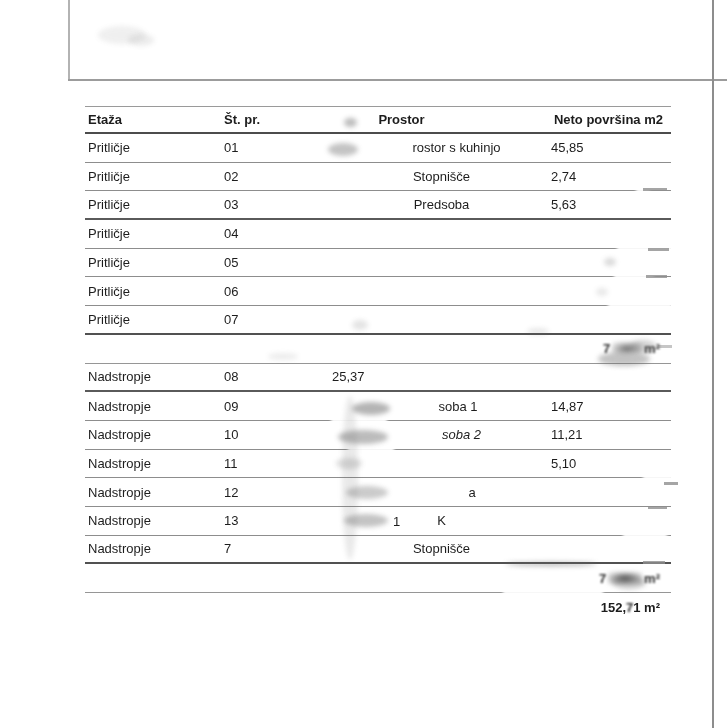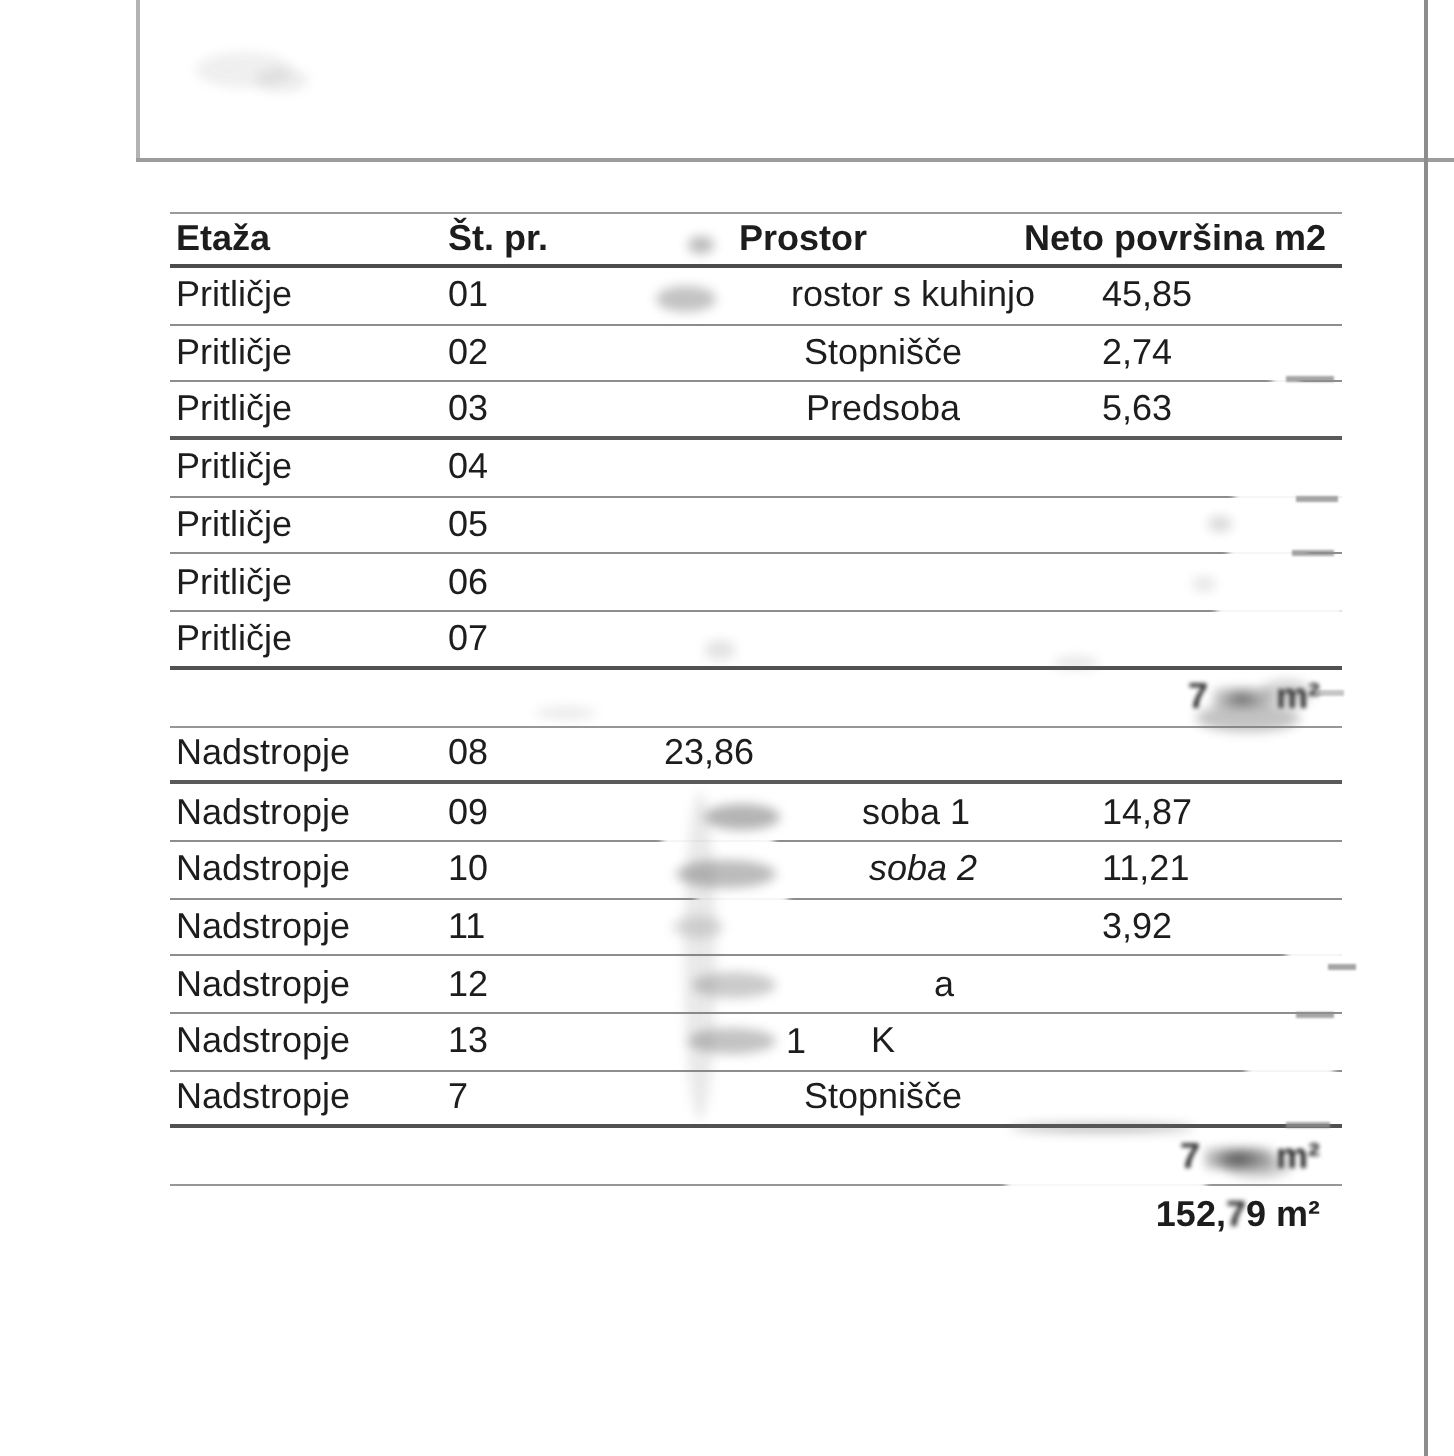--- a/index.html
+++ b/index.html
@@ -6,21 +6,21 @@
   .page{
     position:relative;width:727px;height:728px;background:#ffffff;overflow:hidden;
     font-family:"Liberation Sans", sans-serif;color:#1d1d1d;
   }
   
   .vline-left{position:absolute;left:68px;top:0;width:2px;height:80px;background:#b3b3b3;}
   .hline-top{position:absolute;left:68px;top:79px;width:659px;height:2px;background:#9c9c9c;}
   .vline-right{position:absolute;left:712px;top:0;width:2px;height:728px;background:#8d8d8d;}
 
   
-  .tbl{position:absolute;left:85px;top:106px;width:586px;font-size:18px;}
+  .tbl{position:absolute;left:85px;top:106px;width:586px;font-size:13px;}
   .row{
     position:relative;display:flex;align-items:center;height:28.7px;box-sizing:border-box;
     border-bottom:1.6px solid #8d8d8d;
   }
   .row.header{height:28px;font-weight:700;border-top:1.6px solid #9a9a9a;border-bottom:2px solid #4c4c4c;}
   .row.dark-line{border-bottom:2px solid #5a5a5a;}
   .row.section-end{border-bottom:2px solid #515151;}
   .row.subtotal{border-bottom:1.6px solid #969696;font-weight:700;}
   .row.total{border-bottom:none;font-weight:700;}
   .c-floor{width:139px;padding-left:3px;box-sizing:border-box;}
@@ -109,39 +109,39 @@
     <div class="row subtotal">
       <span class="sum">
         <span class="smudge-text">7</span><span class="sum-blob"></span><span class="smudge-text">m²</span>
       </span>
     </div>
 
     <div id="rows-upper">
         <div class="row dark-line">
       <span class="c-floor">Nadstropje</span>
       <span class="c-num">08</span>
-      <span class="c-area">23,86</span>
+      <span class="c-area">25,37</span>
     </div>
         <div class="row">
       <span class="c-floor">Nadstropje</span>
       <span class="c-num">09</span>
       <span class="c-room" style="padding-left: 33px;">soba 1</span>
       <span class="c-area">14,87</span>
     </div>
         <div class="row">
       <span class="c-floor">Nadstropje</span>
       <span class="c-num">10</span>
       <span class="c-room" style="padding-left: 40px; font-style: italic;">soba 2</span>
       <span class="c-area">11,21</span>
     </div>
         <div class="row">
       <span class="c-floor">Nadstropje</span>
       <span class="c-num">11</span>
       <span class="c-room"></span>
-      <span class="c-area">3,92</span>
+      <span class="c-area">5,10</span>
     </div>
         <div class="row">
       <span class="c-floor">Nadstropje</span>
       <span class="c-num">12</span>
       <span class="c-room" style="padding-left: 61px;">a</span>
       <span class="c-area"></span>
     </div>
         <div class="row">
       <span class="c-floor">Nadstropje</span>
       <span class="c-num">13</span>
@@ -158,21 +158,21 @@
       </div>
 
     <div class="row subtotal">
       <span class="sum">
         <span class="smudge-text">7</span><span class="sum-blob dark"></span><span class="smudge-text">m²</span>
       </span>
     </div>
 
     <div class="row total">
       <span class="sum">
-        <span>152,</span><span class="t-blur">7</span><span>9 m²</span>
+        <span>152,</span><span class="t-blur">7</span><span>1 m²</span>
       </span>
     </div>
   </div>
 
 <div class="art w" style="left: 617px; top: 244px; width: 56px; height: 10px; opacity: 0.93;"></div>
     <div class="art w" style="left: 614px; top: 272px; width: 40px; height: 10px; opacity: 0.93;"></div>
     <div class="art w" style="left: 608px; top: 300px; width: 64px; height: 10px; opacity: 0.93;"></div>
     <div class="art w" style="left: 331px; top: 416px; width: 56px; height: 9px; opacity: 0.93;"></div>
     <div class="art w" style="left: 348px; top: 444px; width: 46px; height: 9px; opacity: 0.93;"></div>
     <div class="art w" style="left: 643px; top: 473px; width: 30px; height: 10px; opacity: 0.93;"></div>

